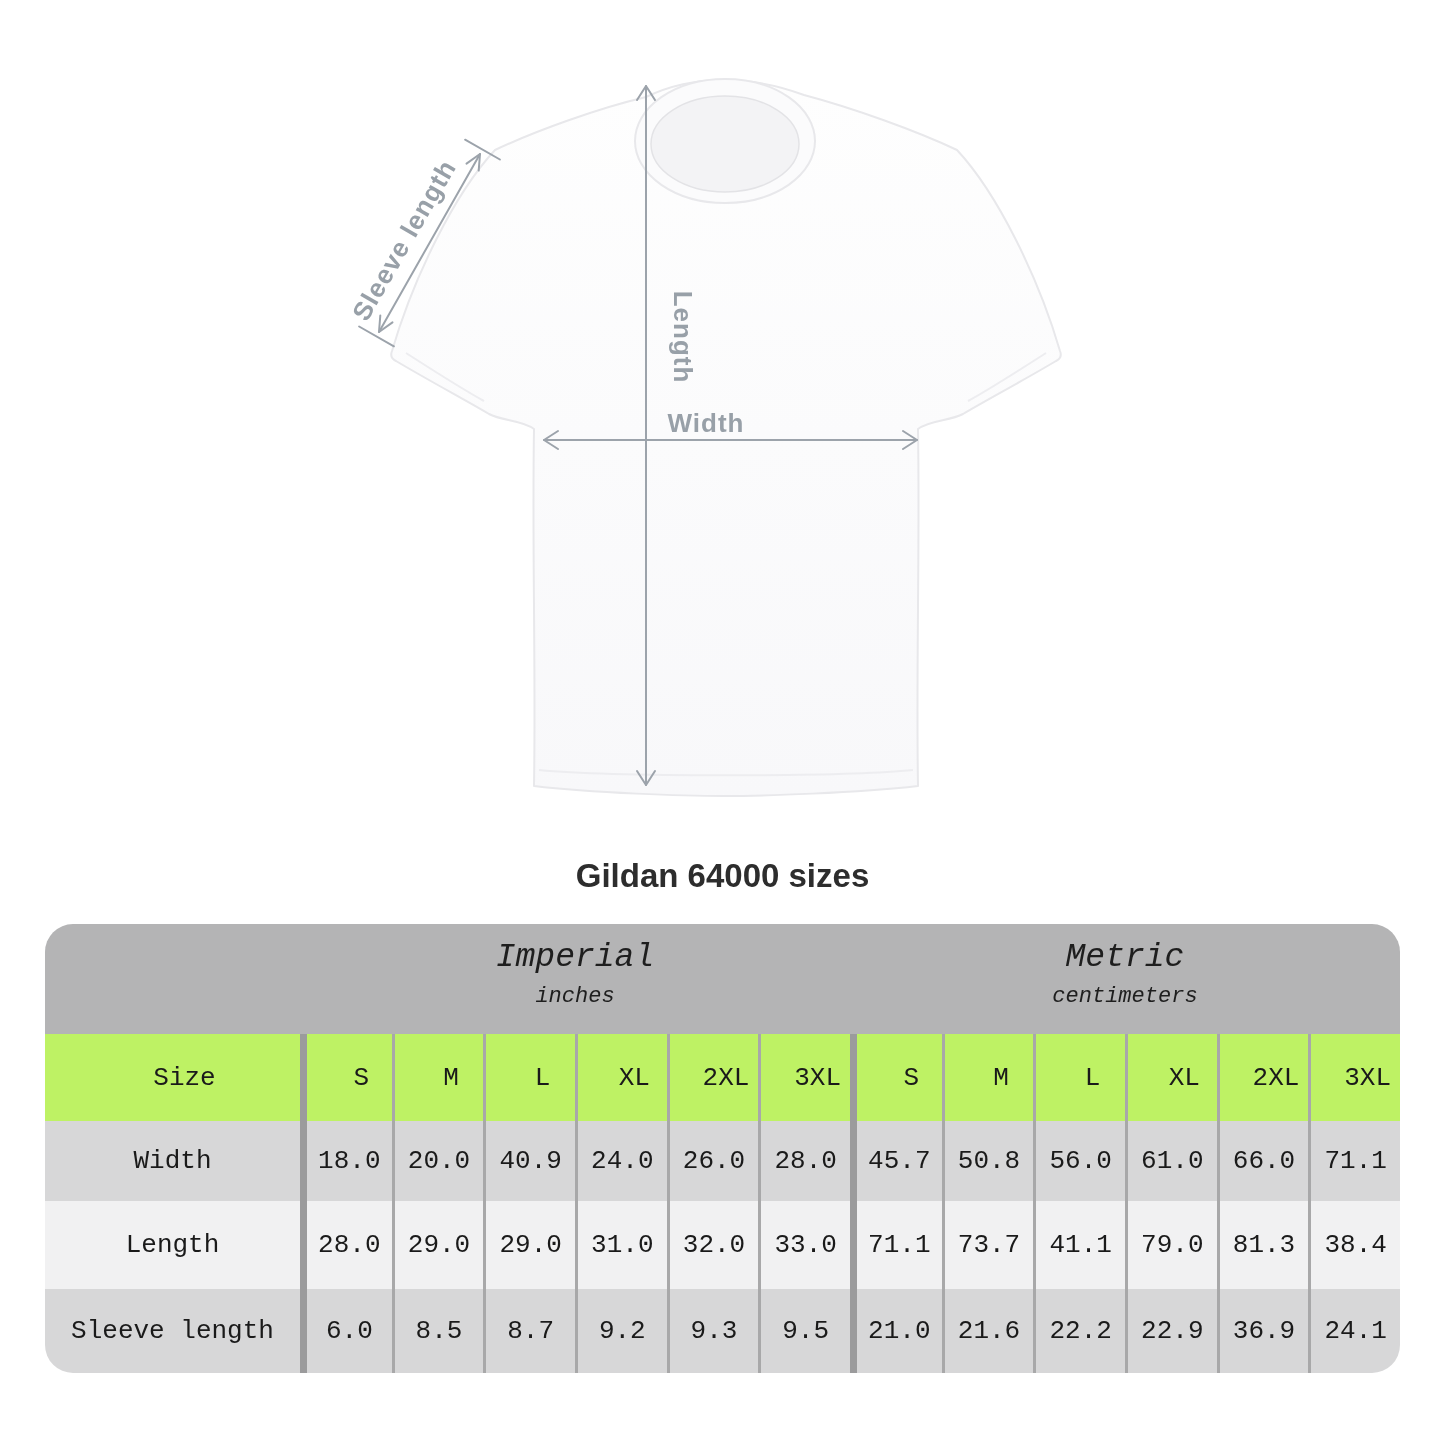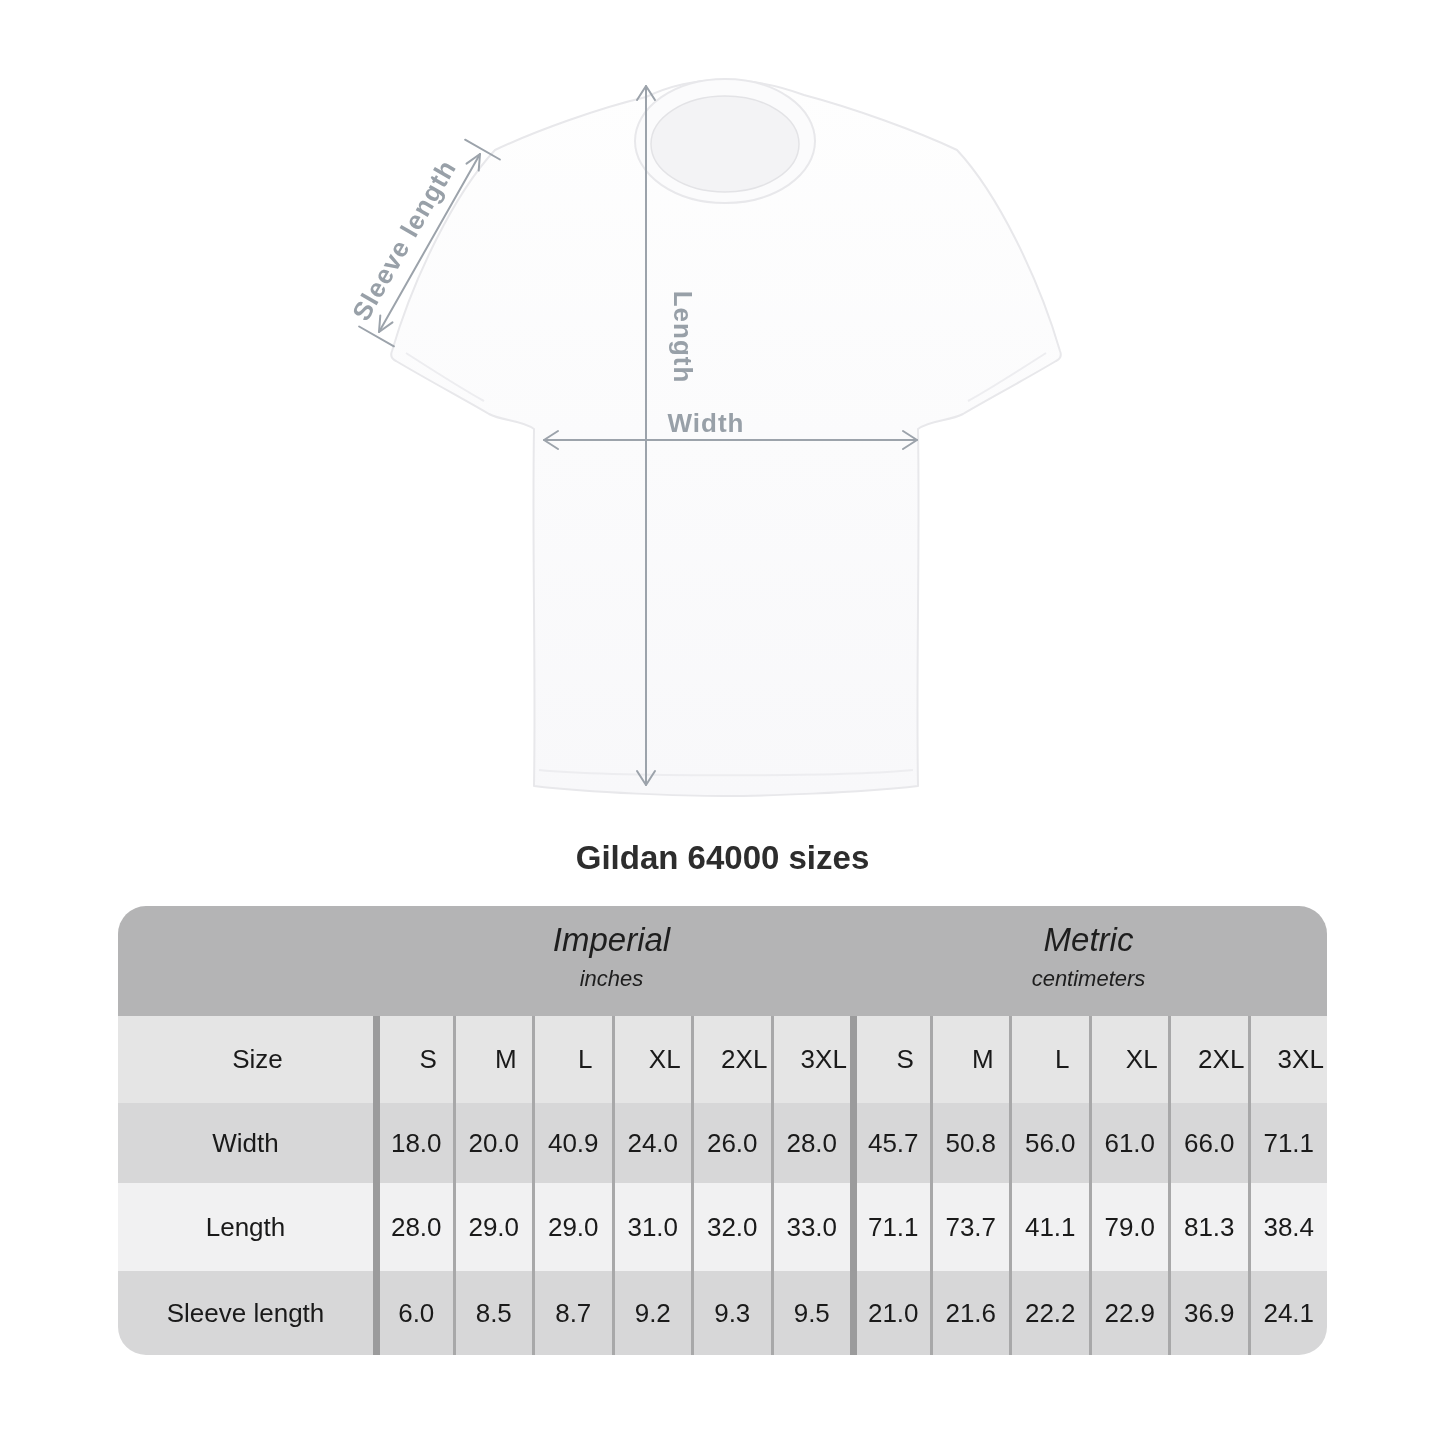--- a/index.html
+++ b/index.html
@@ -9,48 +9,48 @@
     -webkit-font-smoothing:antialiased;
   }
   .stage{width:1445px;height:1445px;position:relative;}
 
   
   .figure-wrap{width:1445px;height:828px;position:relative;}
   .figure-wrap svg{display:block;}
 
   
   .title{
-    margin:10px 0 0 0;text-align:center;
+    margin:28px 0 0 0;text-align:center;
     font-size:33px;line-height:40px;font-weight:bold;color:#2d2d2d;
   }
   .subtitle{
     margin:4px 0 0 0;text-align:center;font-style:italic;
     font-size:20px;line-height:26px;color:#8d8d8d;
   }
 
   
   .size-table{
-    width:1209px;margin:28px auto 0 auto;
+    width:1355px;margin:28px auto 0 auto;
     border-radius:28px;overflow:hidden;
     display:grid;
     grid-template-columns:255px repeat(12,1fr);
     grid-template-rows:110px 87px 80px 88px 84px;
-    font-size:26px;color:#1a1a1a;
+    font-size:26px;color:#1a1a1a;font-family:Liberation Mono, monospace;
   }
   .band{background:#b4b4b5;}
   .unit-head{
     display:flex;flex-direction:column;align-items:center;justify-content:flex-start;
     padding-top:13px;font-style:italic;color:#1e1e1e;
   }
   .unit-name{font-size:33px;line-height:42px;}
   .unit-sub{font-size:22px;line-height:36px;}
   .imperial-head{grid-column:2 / span 6;}
   .metric-head{grid-column:8 / span 6;}
   .c{display:flex;align-items:center;justify-content:center;}
-  .r-size{background:#e5e5e5;padding-left:24px;}
+  .r-size{background:#bef264;padding-left:24px;}
   .r-dark{background:#d7d7d8;}
   .r-light{background:#f1f1f2;}
   .sep-thick{border-left:7px solid #9b9b9c;}
   .sep-thin{border-left:3px solid #a8a8a9;}
 </style>
 </head>
 <body>
 
 <div class="stage">
 

